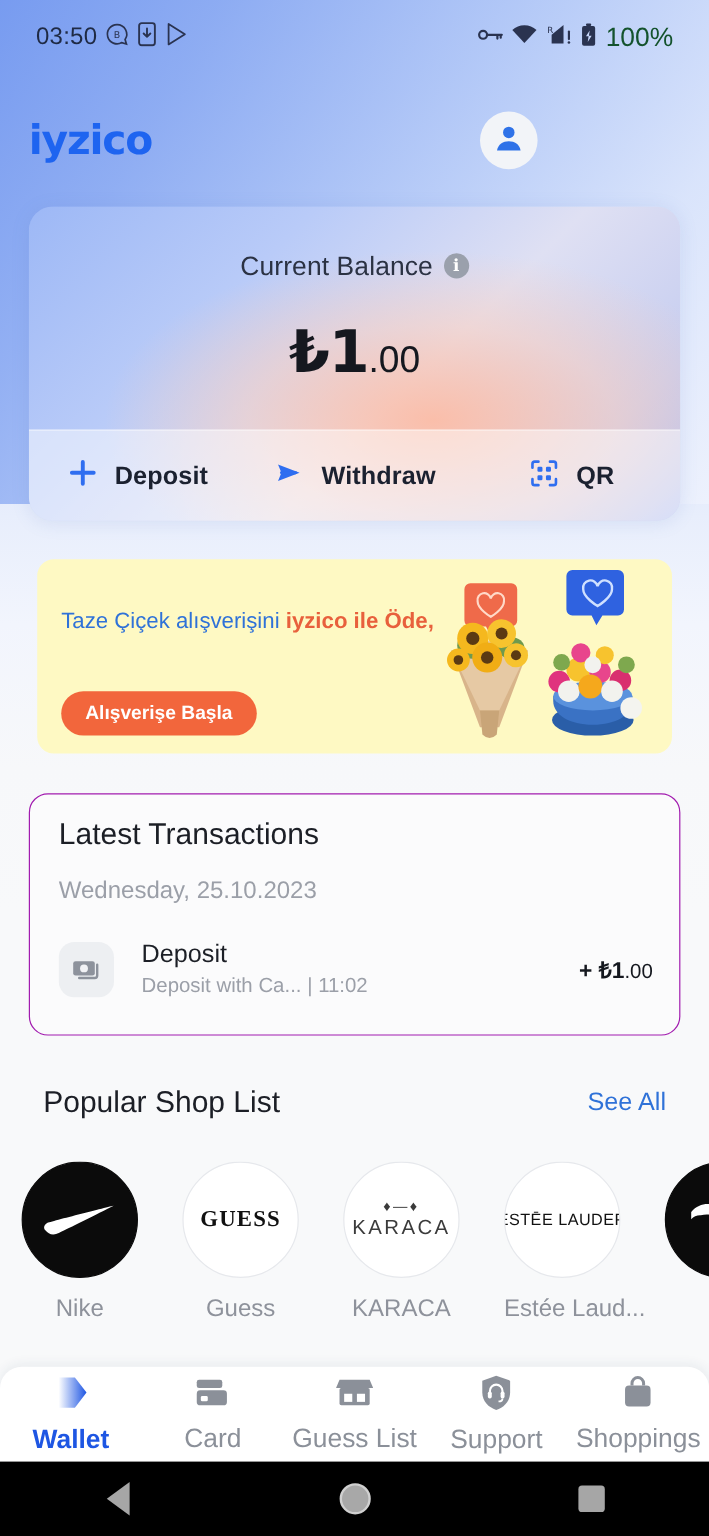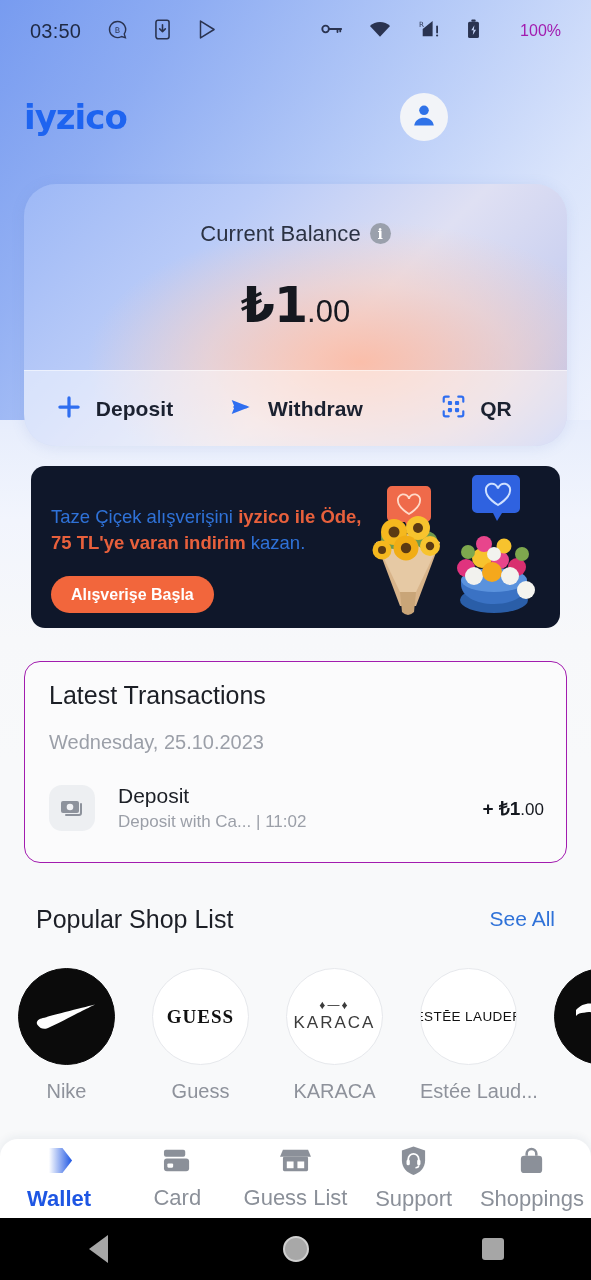--- a/index.html
+++ b/index.html
@@ -30,41 +30,41 @@
     background:linear-gradient(120deg,#6f95ef 0%, #88a8f2 22%, #b9cdf8 55%, #dfe8fc 80%, #eef2fd 100%);
     opacity:.85;
   }
 
   
   .statusbar {
     position:absolute; left:0; top:0; width:591px; height:62px;
     display:flex; align-items:center; justify-content:space-between;
     padding:0 30px; z-index:6; color:#222b45;
   }
-  .sb-left, .sb-right { display:flex; align-items:center; gap:26px; }
+  .sb-left, .sb-right { display:flex; align-items:center; gap:6px; }
   .sb-time { font-size:20px; font-weight:400; letter-spacing:.2px; color:#1f2a44; }
-  .sb-pct  { font-size:16px; font-weight:400; color:#a21caf; margin-left:14px; }
+  .sb-pct  { font-size:22px; font-weight:400; color:#14532d; margin-left:2px; }
   .sb-ico  { display:block; }
 
   
   .header {
     position:absolute; left:0; top:86px; width:472px; height:62px;
     display:flex; align-items:center; justify-content:space-between;
     padding:0 24px; z-index:5;
   }
   .logo { font-size:34px; font-weight:bold; color:#1e64f0; letter-spacing:-1px; font-family:"DejaVu Sans", sans-serif; }
   .avatar {
     width:48px; height:48px; border-radius:50%; background:#f2f4f8;
     display:flex; align-items:center; justify-content:center;
   }
 
   
   .balance-card {
-    position:absolute; left:24px; top:184px; width:543px; height:262px;
-    border-radius:32px; overflow:hidden; z-index:4;
+    position:absolute; left:24px; top:172px; width:543px; height:262px;
+    border-radius:20px; overflow:hidden; z-index:4;
     box-shadow:0 2px 14px rgba(90,120,190,.13);
     background:
       radial-gradient(ellipse 70% 75% at 62% 68%, rgba(255,186,160,.88) 0%, rgba(255,205,185,.5) 40%, rgba(255,225,215,0) 72%),
       linear-gradient(135deg,#9db8f6 0%, #b9cbf8 30%, #dfe0f3 58%, #c6cdf0 84%, #aebff5 100%);
   }
   .bal-top { height:186px; display:flex; flex-direction:column; align-items:center; justify-content:center; }
   .bal-label-row { display:flex; align-items:center; gap:9px; margin-bottom:30px; }
   .bal-label { font-size:22px; color:#2b3243; letter-spacing:.1px; }
   .info-dot {
     width:21px; height:21px; border-radius:50%; background:#9aa0ac;
@@ -79,21 +79,21 @@
     height:76px; display:flex; align-items:center;
     background:rgba(255,255,255,.48);
     border-top:1px solid rgba(255,255,255,.5);
   }
   .act { flex:1; display:flex; align-items:center; justify-content:center; gap:14px; cursor:pointer; }
   .act-label { font-size:21px; font-weight:bold; color:#1b2130; letter-spacing:.1px; }
 
   
   .promo {
     position:absolute; left:31px; top:466px; width:529px; height:162px;
-    background:#0f172a; border-radius:14px; overflow:hidden; z-index:4;
+    background:#fef9c3; border-radius:14px; overflow:hidden; z-index:4;
   }
   .promo-text { position:absolute; left:20px; top:38px; width:330px; line-height:1.42; }
   .promo-line { font-size:18.5px; white-space:nowrap; }
   .t-blue { color:#2f72d8; }
   .t-orange { color:#e8603c; font-weight:bold; }
   .promo-btn {
     position:absolute; left:20px; top:110px; height:37px; padding:0 20px;
     background:#f2663c; border-radius:19px; color:#fff;
     font-size:16px; font-weight:bold; display:flex; align-items:center; cursor:pointer;
   }
@@ -281,23 +281,20 @@
         <span class="act-label">QR</span>
       </div>
 
     </div>
   </div>
 
   <div class="promo">
     <div class="promo-text">
       <div class="promo-line">
         <span class="t-blue">Taze Çiçek alışverişini </span><span class="t-orange">iyzico ile Öde,</span>
-      </div>
-      <div class="promo-line">
-        <span class="t-orange">75 TL'ye varan indirim </span><span class="t-blue">kazan.</span>
       </div>
     </div>
     <div class="promo-btn">Alışverişe Başla</div>
 
     <div class="promo-art">
       <svg width="200" height="150" viewBox="0 0 200 150">
 
         <g>
           <path d="M38 14h34a5 5 0 0 1 5 5v26a5 5 0 0 1-5 5H60l-5 8-4-8H38a5 5 0 0 1-5-5V19a5 5 0 0 1 5-5z" fill="#ef6a4a"></path>
           <path d="M55 42s-11-6.4-11-13a5.6 5.6 0 0 1 11-2.2A5.6 5.6 0 0 1 66 29c0 6.6-11 13-11 13z" fill="none" stroke="#ffd9c8" stroke-width="1.8"></path>

